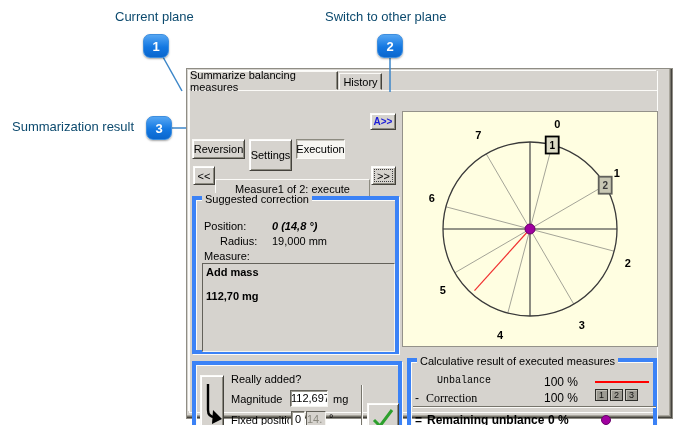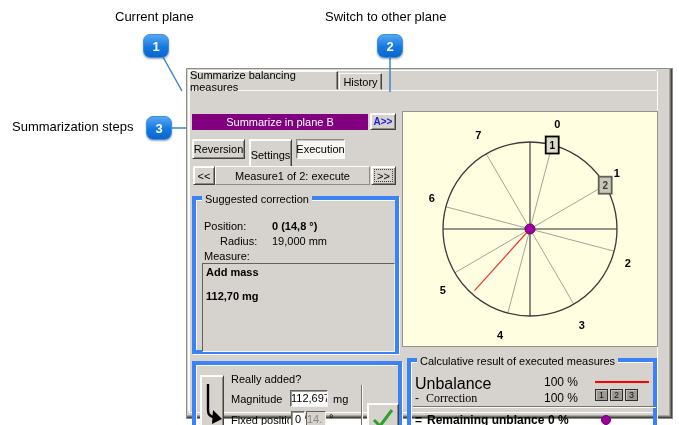--- a/index.html
+++ b/index.html
@@ -1,18 +1,18 @@
 <!DOCTYPE html>
 <html><head>
 <meta charset="utf-8">
 <style>
   * { margin:0; padding:0; box-sizing:border-box; }
   html,body { width:679px; height:425px; background:#ffffff; font-family:"Liberation Sans","DejaVu Sans",sans-serif; font-size:11px; color:#000; overflow:hidden; }
   .abs { position:absolute; }
-  .ann-text { position:absolute; font-size:13px; color:#000000; white-space:nowrap; }
+  .ann-text { position:absolute; font-size:13px; color:#0c4a6e; white-space:nowrap; }
   .badge { position:absolute; width:26px; height:24px; border-radius:7px; background:linear-gradient(180deg,#55a6f3 0%,#1478e2 55%,#0a66cd 100%); border:1px solid #3e8ede; color:#fff; font-size:13px; font-weight:bold; display:flex; align-items:center; justify-content:center; z-index:60; box-shadow:0 1px 2px rgba(0,0,0,.35); }
   #leader-overlay { position:absolute; left:0; top:0; z-index:50; pointer-events:none; }
 
   
   #win { position:absolute; left:186px; top:68px; width:487px; height:351px; background:#d6d3ce; border:1px solid #8f8d85;
          box-shadow: inset -1px -1px 0 #45433d, inset -2px -2px 0 #77756c, inset -3px -3px 0 #a9a69d; }
   #win-content { position:absolute; left:2px; top:2px; width:468px; height:341px; background:#d6d3ce;
          box-shadow: 1px 0 0 #fdfdfb, 0 1px 0 #fdfdfb, 1px 1px 0 #fdfdfb, -1px -1px 0 #fdfdfb; }
 
   .tab { position:absolute; background:#d6d3ce; border:1px solid; border-color:#fbfaf7 #44423c transparent #fbfaf7; box-shadow: inset -1px 0 0 #8d8b81; display:flex; align-items:center; justify-content:center; }
@@ -38,21 +38,21 @@
   #chart-area { position:absolute; left:212px; top:20px; width:256px; height:236px; background:#fffee1; border:1px solid #94928a; }
 
   .sq-marker { position:absolute; width:13px; height:12px; background:#9c9a92; border:1px solid #2e2e2a; color:#111; font-size:9px; display:flex; align-items:center; justify-content:center; box-shadow: inset 1px 1px 0 #c2c0b8; }
   .sep-line { position:absolute; height:2px; border-top:1px solid #77756c; border-bottom:1px solid #fbfaf7; }
 </style>
 </head>
 <body>
 
 <div class="ann-text" style="left:115px; top:9px;">Current plane</div>
 <div class="ann-text" style="left:325px; top:9px;">Switch to other plane</div>
-<div class="ann-text" style="left:12px; top:119px;">Summarization steps</div>
+<div class="ann-text" style="left:12px; top:119px;">Summarization result</div>
 
 <svg id="leader-overlay" width="679" height="425">
   <line x1="163" y1="57" x2="182" y2="91" stroke="#3c86c8" stroke-width="1.5"></line>
   <line x1="390" y1="58" x2="390" y2="92" stroke="#3c86c8" stroke-width="1.5"></line>
   <line x1="172" y1="128" x2="186" y2="128" stroke="#3c86c8" stroke-width="1.5"></line>
 </svg>
 
 <div class="badge" style="left:143px; top:34px;">1</div>
 <div class="badge" style="left:377px; top:34px;">2</div>
 <div class="badge" style="left:146px; top:116px;">3</div>
@@ -62,51 +62,48 @@
 
     <div class="tab" style="left:0; top:0; width:149px; height:19px; z-index:2;">
       <span>Summarize balancing measures</span>
     </div>
     <div class="tab" style="left:150px; top:2px; width:43px; height:17px;">
       <span>History</span>
     </div>
 
     <div class="tab-page">
 
-      <div id="purple-bar">
-        <span>Summarize in plane B</span>
-      </div>
       <div id="plane-switch-btn" class="raised">
         <span>A&gt;&gt;</span>
       </div>
 
       <div class="raised abs" style="left:2px; top:48px; width:53px; height:20px;">
         <span>Reversion</span>
       </div>
       <div class="raised abs" style="left:59px; top:48px; width:43px; height:32px;">
         <span>Settings</span>
       </div>
       <div class="toggled abs" style="left:106px; top:48px; width:49px; height:20px;">
         <span>Execution</span>
       </div>
 
       <div class="raised abs" style="left:3px; top:75px; width:22px; height:19px;">
         <span>&lt;&lt;</span>
       </div>
-      <div class="flatbar abs" style="left:25px; top:75px; width:155px; height:19px;">
+      <div class="flatbar abs" style="left:25px; top:88px; width:155px; height:19px;">
         <span>Measure1 of 2: execute</span>
       </div>
       <div class="raised focus-dash abs" style="left:181px; top:75px; width:25px; height:19px;">
         <span>&gt;&gt;</span>
       </div>
 
       <div class="groupbox" style="left:2px; top:105px; width:207px; height:158px;">
         <span class="group-title">Suggested correction</span>
         <span class="lbl" style="left:8px; top:20px;">Position:</span>
-        <span class="lbl bold" style="left:76px; top:20px;">0 (14,8 °)</span>
+        <span class="lbl bold" style="left:76px; top:20px;font-style:italic;">0 (14,8 °)</span>
         <span class="lbl" style="left:24px; top:35px;">Radius:</span>
         <span class="lbl" style="left:76px; top:35px;">19,000 mm</span>
         <span class="lbl" style="left:8px; top:50px;">Measure:</span>
         <div class="sunken-gray abs" style="left:6px; top:63px; width:193px; height:89px;">
           <span class="lbl bold" style="left:3px; top:2px;">Add mass</span>
           <span class="lbl bold" style="left:3px; top:26px;">112,70 mg</span>
         </div>
       </div>
 
       <div class="groupbox" style="left:2px; top:270px; width:210px; height:71px;">
@@ -160,21 +157,21 @@
           <g>
             <rect x="195.7" y="64.7" width="13" height="17" fill="#c9c8b4" stroke="#60605a" stroke-width="1.8"></rect>
             <text x="202.2" y="73.7" font-size="10" font-weight="bold" fill="#3a3a3a" text-anchor="middle" dominant-baseline="central">2</text>
           </g>
         </svg>
       </div>
 
       <div class="groupbox" style="left:217px; top:267px; width:250px; height:74px;">
         <span class="group-title">Calculative result of executed measures</span>
 
-        <span class="lbl" style="left:4px; top:13px; font-size:16px;">Unbalance</span>
+        <span class="lbl" style="left:26px; top:13px; font-size:10px;font-family:Liberation Mono, monospace;">Unbalance</span>
         <span class="lbl" style="left:133px; top:13px; font-size:12px;">100 %</span>
         <div class="abs" style="left:184px; top:19px; width:54px; height:2px; background:#ff0000;"></div>
 
         <span class="lbl" style="left:4px; top:29px; font-size:12px;">-</span>
         <span class="lbl" style="left:15px; top:29px; font-size:12px;font-family:Liberation Serif, serif;">Correction</span>
         <span class="lbl" style="left:133px; top:29px; font-size:12px;">100 %</span>
         <div class="sq-marker" style="left:184px; top:27px;">1</div>
         <div class="sq-marker" style="left:199px; top:27px;">2</div>
         <div class="sq-marker" style="left:214px; top:27px;">3</div>
 

